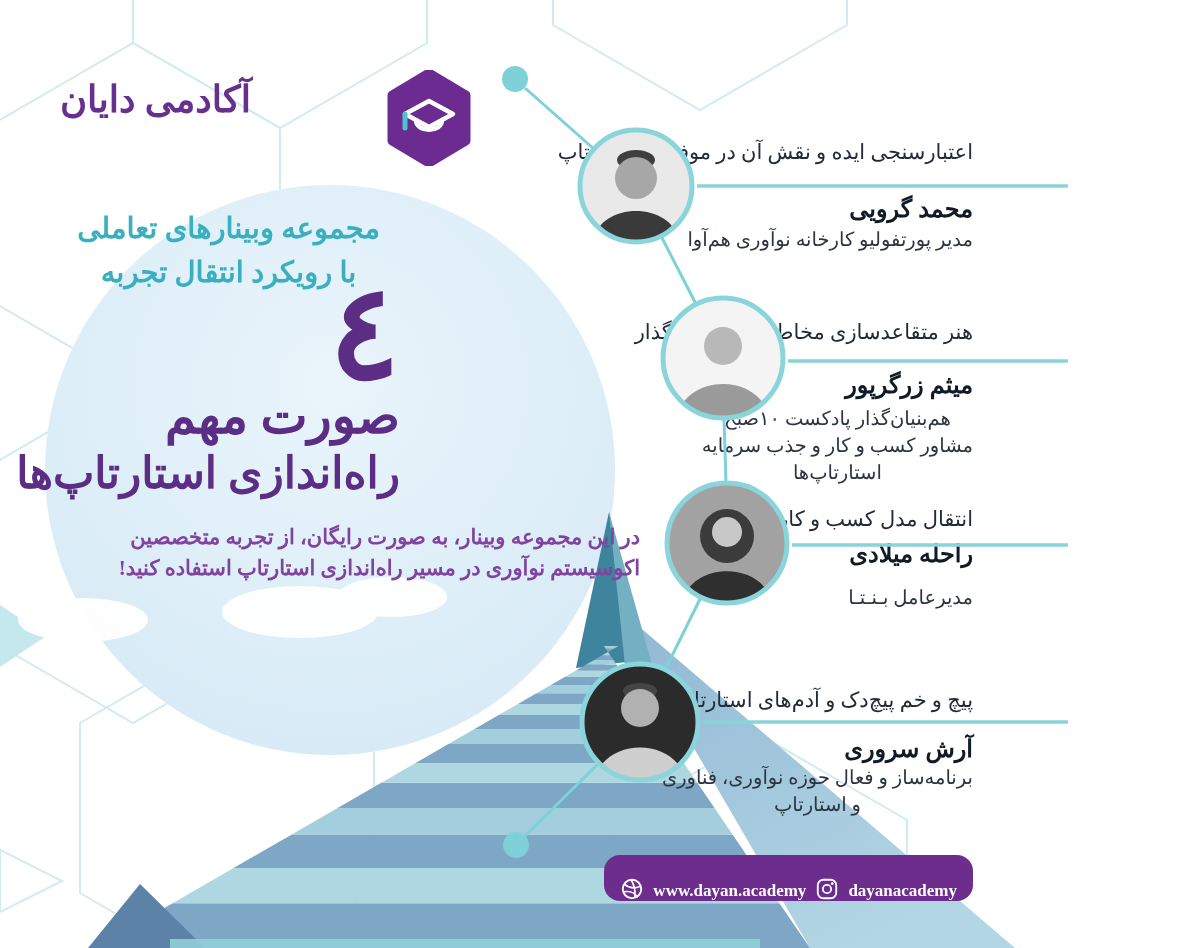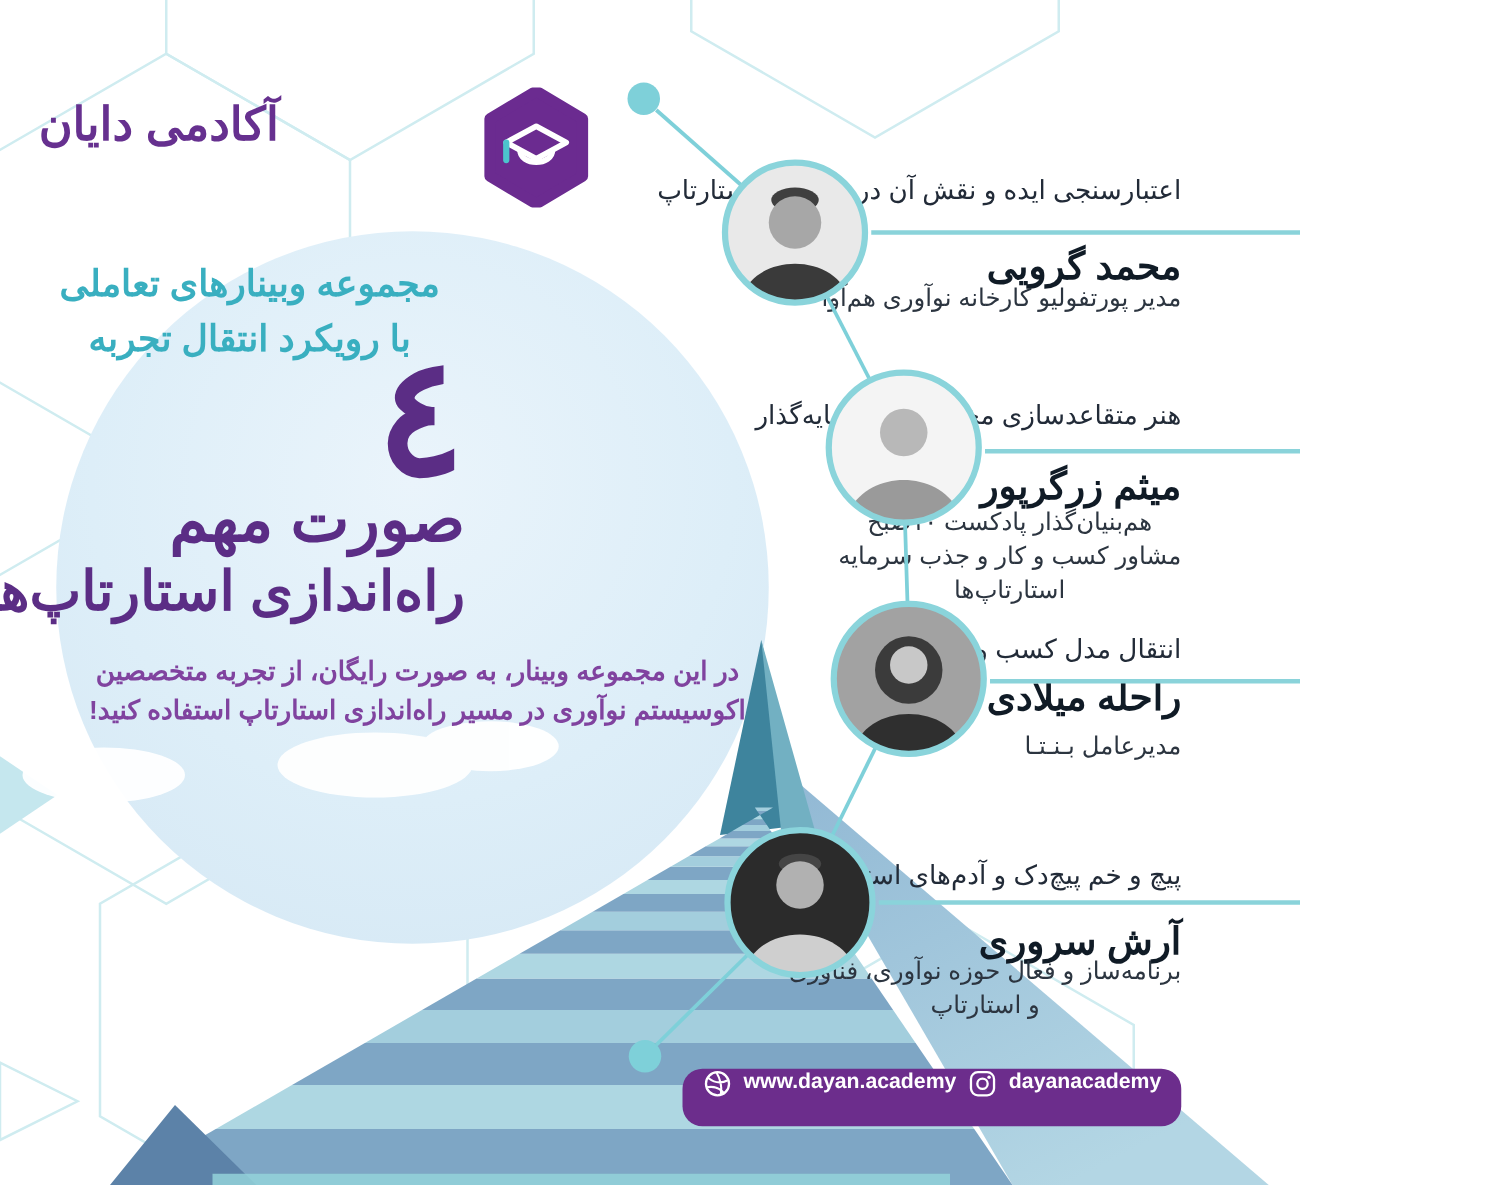--- a/index.html
+++ b/index.html
@@ -1,52 +1,53 @@
 <!DOCTYPE html>
 <html lang="fa"><head>
 <meta charset="utf-8">
 <style>
   html,body{margin:0;padding:0;background:#ffffff;}
   .poster{
     position:relative;width:1040px;height:948px;overflow:hidden;background:#ffffff;
-    font-family:Liberation Sans, sans-serif;
+    font-family:Liberation Serif, serif;
+    padding-left:28px;
   }
   .abs{position:absolute;}
   svg.layer{position:absolute;left:0;top:0;width:1200px;height:948px;pointer-events:none;}
 
   
   .big-circle{
     position:absolute;left:45px;top:185px;width:570px;height:570px;border-radius:50%;
     background:radial-gradient(circle at 50% 35%, #eaf4fb 0%, #ddeef8 55%, #d4e7f4 100%);
   }
 
   
   .brand-title{position:absolute;right:817px;top:78px;font-size:37px;font-weight:bold;color:#66308f;white-space:nowrap;direction:rtl;}
   .brand-tagline{position:absolute;right:817px;top:132px;font-size:20px;font-weight:600;color:#43bfca;white-space:nowrap;direction:rtl;}
 
   
   .kicker{position:absolute;right:688px;top:206px;text-align:center;direction:rtl;color:#39afc0;font-size:29px;line-height:44px;font-weight:bold;white-space:nowrap;}
   .big-number{position:absolute;right:668px;top:280px;font-size:132px;line-height:108px;font-weight:bold;color:#5b2d85;direction:rtl;}
   .hero-title1{position:absolute;right:668px;top:390px;font-size:50px;line-height:52px;font-weight:bold;color:#5b2d85;direction:rtl;white-space:nowrap;}
   .hero-title2{position:absolute;right:668px;top:449px;font-size:44px;line-height:50px;font-weight:bold;color:#5b2d85;direction:rtl;white-space:nowrap;text-align:right;}
-  .hero-desc{position:absolute;left:28px;top:522px;width:612px;text-align:center;direction:rtl;color:#80439f;font-size:21px;line-height:31px;font-weight:600;}
+  .hero-desc{position:absolute;left:28px;top:522px;width:612px;direction:rtl;color:#80439f;font-size:21px;line-height:31px;font-weight:600;}
 
   
   .sp-topic{position:absolute;right:95px;direction:rtl;color:#222b38;font-size:21px;white-space:nowrap;}
-  .sp-name{position:absolute;right:95px;text-align:left;direction:rtl;color:#101b26;font-size:30px;font-weight:bold;white-space:nowrap;}
+  .sp-name{position:absolute;right:95px;text-align:left;direction:rtl;color:#101b26;font-size:24px;font-weight:bold;white-space:nowrap;}
   .sp-role{position:absolute;right:95px;text-align:center;direction:rtl;color:#2c3540;font-size:19.5px;line-height:27px;}
   .t1{top:140px}.n1{top:195px}.r1{top:226px}
   .t2{top:320px}.n2{top:371px}.r2{top:405px}
   .t3{top:507px}.n3{top:540px}.r3{top:584px}
   .t4{top:688px}.n4{top:735px}.r4{top:764px}
 
   
   .pill{
     position:absolute;right:95px;top:855px;height:46px;border-radius:16px;background:#6c2d8c;
-    display:inline-flex;align-items:flex-start;gap:9px;padding:0 16px;color:#ffffff;direction:ltr;
+    display:inline-flex;align-items:flex-end;gap:9px;padding:0 16px;color:#ffffff;direction:ltr;
     font-size:17px;font-weight:600;white-space:nowrap;
   }
   .pill svg{display:block;}
 </style>
 </head>
 <body>
 
 <div class="poster">
 
   <svg class="layer" viewBox="0 0 1200 948">

